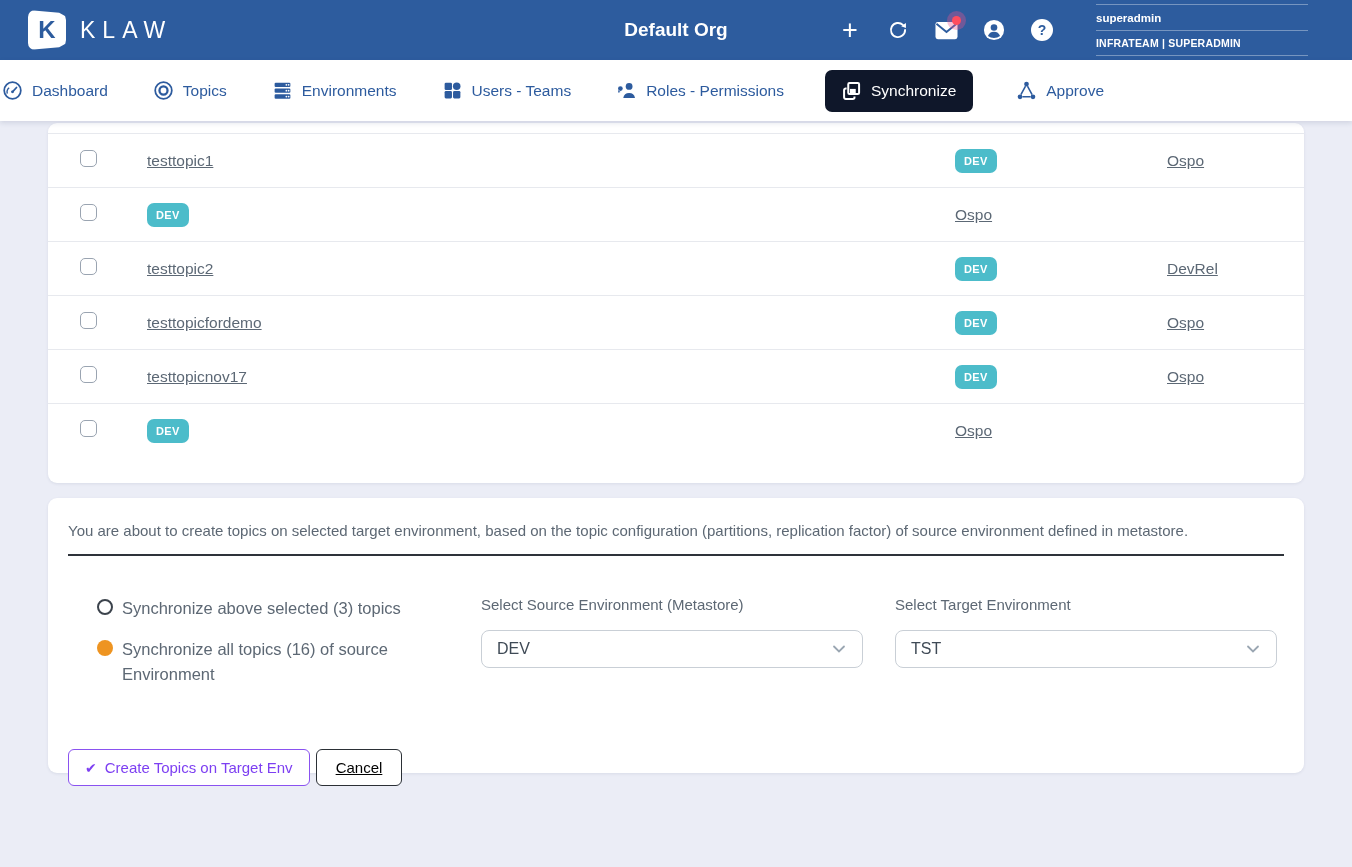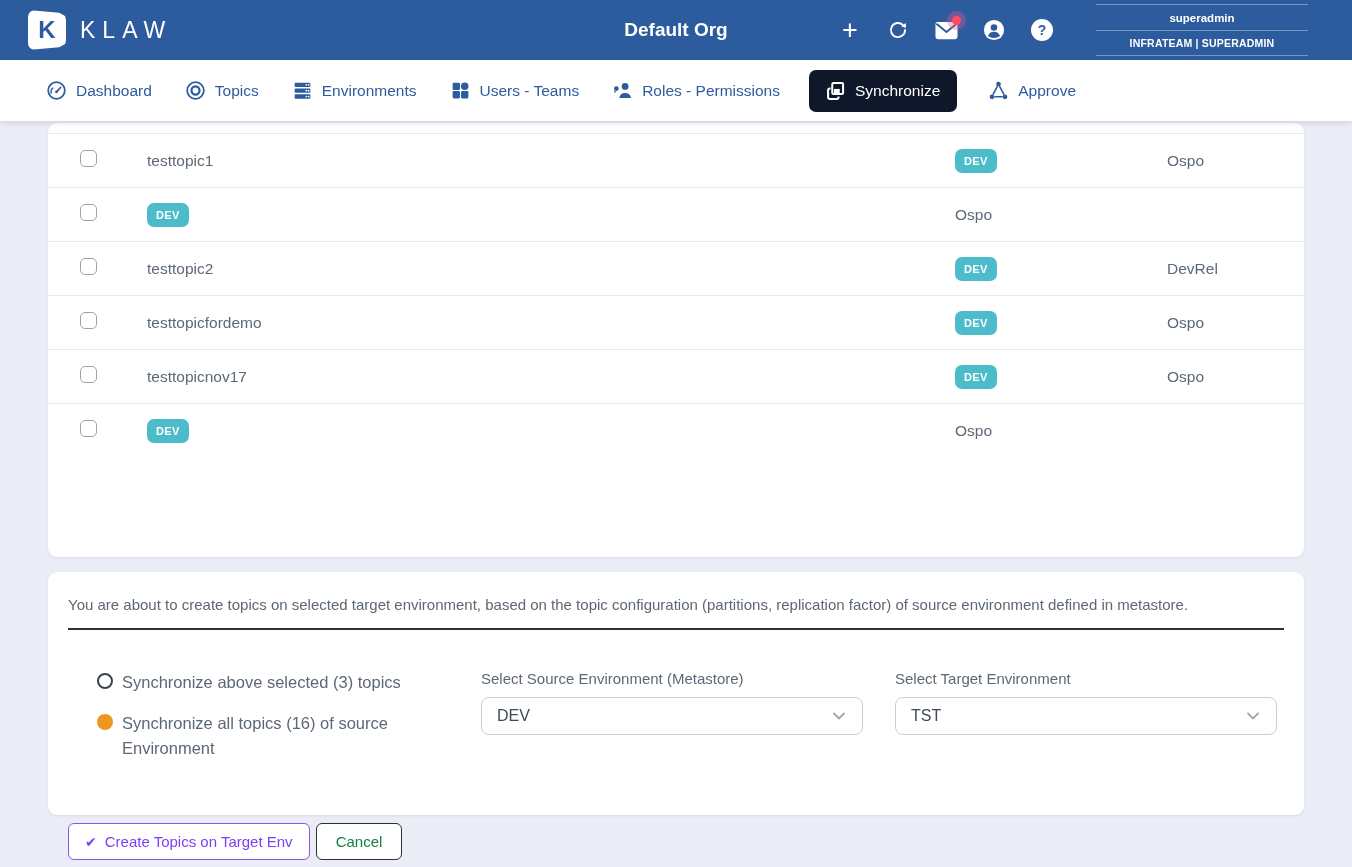--- a/index.html
+++ b/index.html
@@ -26,85 +26,85 @@
   .header-actions { margin-left:auto; display:flex; align-items:center; gap:24px; }
   .hicon { background:none; border:none; color:#fff; cursor:pointer; position:relative;
            display:flex; align-items:center; justify-content:center; width:24px; height:24px; }
   .plus-glyph { font-size:27px; font-weight:300; line-height:20px; }
   .mail-dot { position:absolute; top:-2px; right:-3px; width:9px; height:9px; border-radius:50%;
               background:#ff4d5e; box-shadow:0 0 0 5px rgba(234,84,142,.35); }
   .icon-circle { width:22px; height:22px; border-radius:50%; background:#fff; color:#2d5c9e;
                  display:flex; align-items:center; justify-content:center; font-weight:bold; font-size:14px; }
   .user-box { width:212px; margin-left:18px; margin-right:44px; cursor:pointer;
               border-top:1px solid rgba(255,255,255,.35); border-bottom:1px solid rgba(255,255,255,.35); }
-  .user-box .row { height:25px; display:flex; align-items:center; justify-content:center; }
+  .user-box .row { height:25px; display:flex; align-items:center; }
   .user-box .row + .row { border-top:1px solid rgba(255,255,255,.35); }
   .user-name { font-size:11.5px; font-weight:bold; color:#fff; }
   .user-role { font-size:10.5px; font-weight:bold; color:#fff; letter-spacing:.2px; }
 
   
   .nav {
-    height:61px; background:#fff; display:flex; align-items:center; padding-left:44px;
-    box-shadow:0 2px 5px rgba(40,60,100,.14); position:relative; z-index:2;
+    height:61px; background:#fff; display:flex; align-items:center; 
+    box-shadow:0 2px 5px rgba(40,60,100,.14); position:relative; z-index:2;gap:12px;
   }
   .nav-item {
     display:flex; align-items:center; gap:9px; color:#2d5b9e; font-size:15.5px;
     margin-right:29px; cursor:pointer; background:none; border:none;
     font-family:"Liberation Sans", sans-serif; padding:11px 2px; border-radius:7px;
   }
   .nav-item svg { flex:none; }
   .nav-item.active { background:#0f172a; color:#fff; padding:11px 17px; margin-left:-2px; }
 
   
   .main { padding:2px 48px 0 48px; }
   .card { background:#fff; border-radius:9px; box-shadow:0 1px 3px rgba(60,70,110,.10); }
 
-  .table-card { height:434px; overflow:hidden; }
+  .table-card { height:360px; overflow:hidden;text-decoration:underline; }
   .rows { padding-top:10px; }
   .trow {
     display:grid; grid-template-columns:67px 808px 212px 1fr; align-items:center;
     height:54px; padding-left:32px; border-top:1px solid #e7e9ee; font-size:15.5px; color:#5c6875;
   }
   .checkbox { width:17px; height:17px; border:1.5px solid #9aa4b1; border-radius:5px;
               background:#fff; display:inline-block; cursor:pointer; }
   .env-badge { background:#4cbcca; color:#fff; font-size:11px; font-weight:bold;
                letter-spacing:.4px; padding:6px 9px; border-radius:7px; display:inline-block; }
 
   .pagination { margin-top:30px; display:flex; }
   .pages-btn { background:#7a49ea; color:#fff; border:none; font-size:15px;
                padding:9px 17px; border-radius:6px 0 0 6px; font-family:"Liberation Sans", sans-serif; }
   .page-num { background:#fff; color:#3fb0bd; border:none; font-size:15px; cursor:pointer;
               padding:9px 12px; border-radius:0 6px 6px 0; font-family:"Liberation Sans", sans-serif;
               box-shadow:1px 1px 3px rgba(60,70,110,.18); }
 
-  .sync-card { margin-top:15px; height:243px; padding:24px 20px 0 20px; }
+  .sync-card { margin-top:15px; height:275px; padding:24px 20px 0 20px; }
   .desc { font-size:15px; color:#5d6874; }
   .dark-divider { border:none; border-top:2px solid #2e333a; margin-top:15px; }
   .form-row { display:flex; margin-top:40px; }
   .radio-col { width:413px; padding-left:29px; }
   .radio-option { display:flex; gap:9px; cursor:pointer; margin-bottom:16px; }
   .radio { width:16px; height:16px; border-radius:50%; flex:none; margin-top:3px; }
   .radio.unchecked { border:2.5px solid #3c434c; background:#fff; }
   .radio.checked { background:#ee9421; }
   .radio-label { font-size:16.5px; color:#5d6874; line-height:25px; max-width:305px; }
   .select-col { width:382px; }
   .select-col + .select-col { margin-left:32px; }
-  .select-label { font-size:15px; color:#5d6874; margin-bottom:10px; }
+  .select-label { font-size:15px; color:#5d6874; margin-bottom:17px; }
   .select-box {
     height:38px; border:1px solid #c9cfd6; border-radius:8px; background:#fff;
     display:flex; align-items:center; justify-content:space-between; padding:0 15px;
     font-size:16px; color:#3f4a56; cursor:pointer; width:100%;
     font-family:"Liberation Sans", sans-serif;
   }
   .actions { margin-top:46px; display:flex; gap:6px; }
   .btn { height:37px; border-radius:6px; background:#fff; font-size:15px; cursor:pointer;
          display:flex; align-items:center; gap:8px; padding:0 16px;
          font-family:"Liberation Sans", sans-serif; }
   .btn-create { border:1.5px solid #8a52f0; color:#7d3ff2; }
-  .btn-cancel { border:1.5px solid #2b3036; color:#15803d; padding:16px 19px; }
+  .btn-cancel { border:1.5px solid #2b3036; color:#000000; padding:16px 19px;text-decoration:underline; }
   .check-glyph { font-size:14px; }
 </style>
 </head>
 <body>
 
 <div class="app">
 
   <header class="header">
     <div class="brand">
       <span class="logo-mark">K</span>

